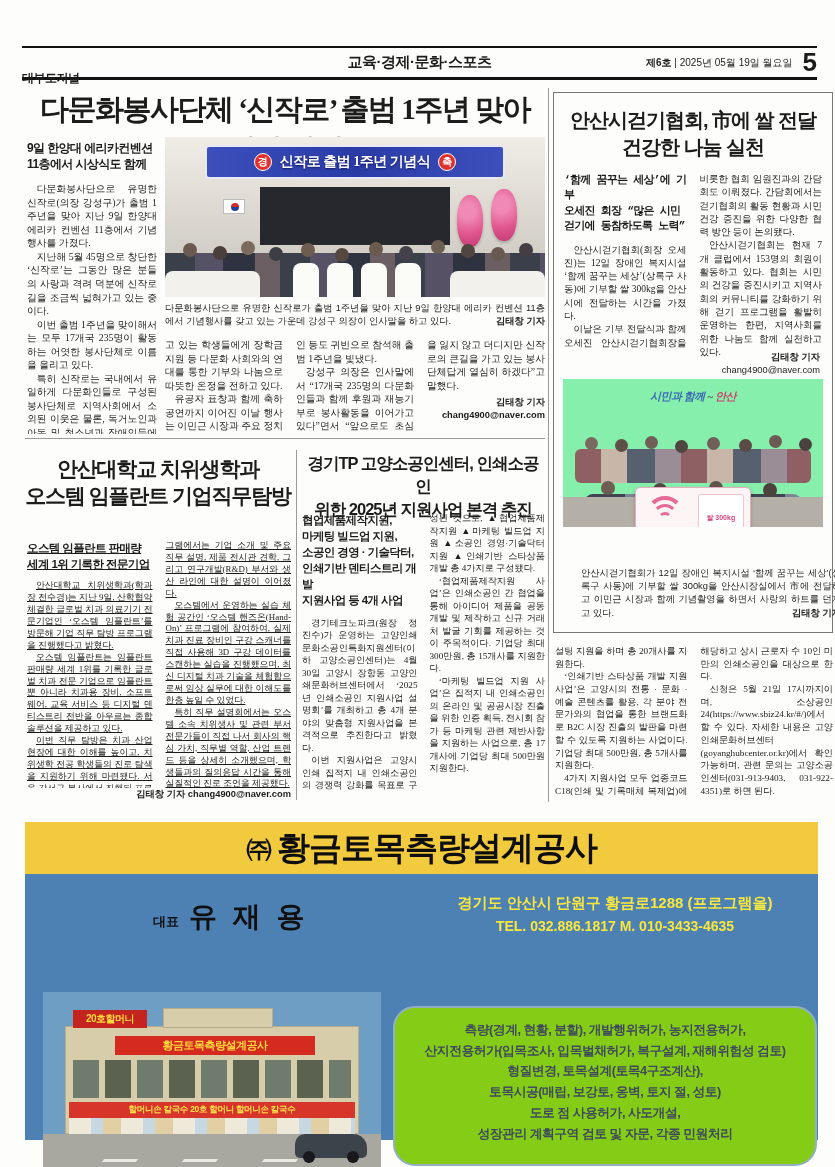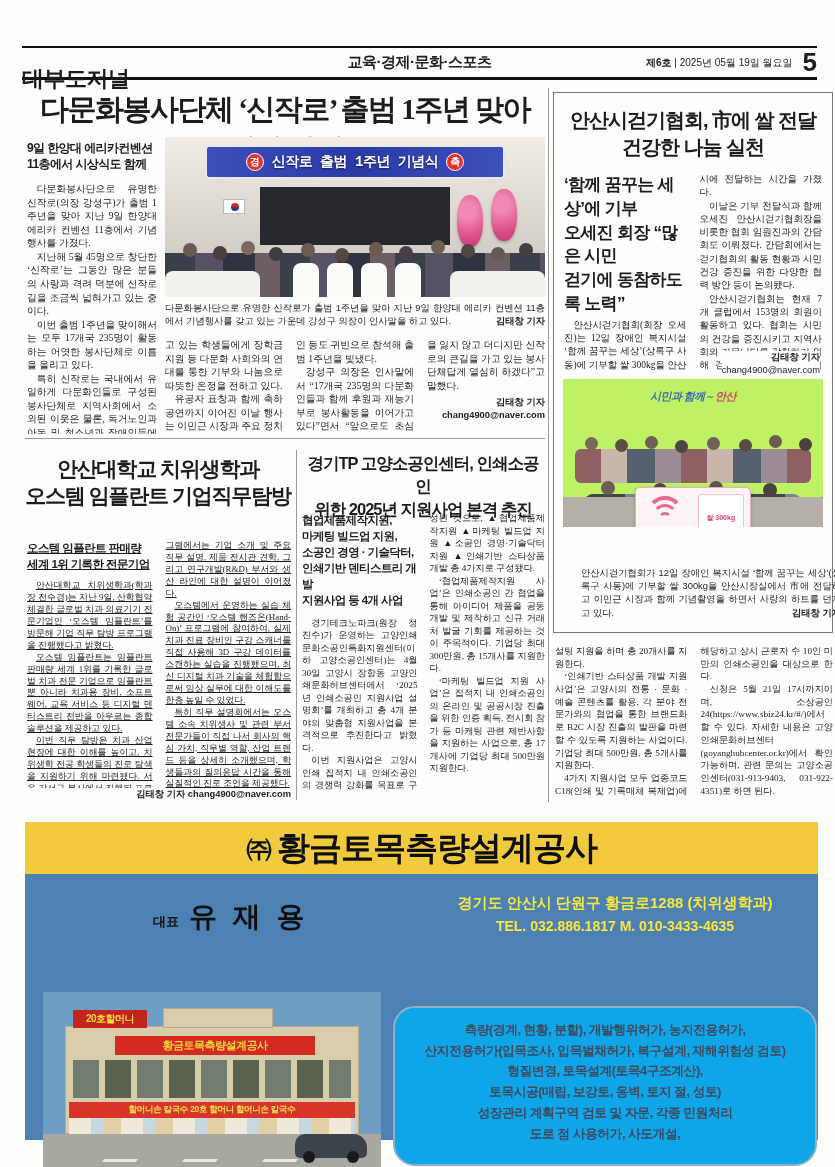--- a/index.html
+++ b/index.html
@@ -3,21 +3,21 @@
 <meta charset="utf-8">
 <style>
   * { margin:0; padding:0; box-sizing:border-box; }
   body { background:#888; font-family:"Liberation Serif", serif; }
   .page { position:relative; width:835px; height:1167px; background:#fdfdfb; margin:0 auto; overflow:hidden; color:#1c1c1c; }
 
   
   .hdr { position:absolute; left:22px; right:18px; top:46px; height:34px;
          border-top:2px solid #111; border-bottom:3px solid #111;
          display:flex; align-items:center; }
-  .hdr-mast { font-family:"Liberation Sans", sans-serif; font-weight:bold; font-size:22px; letter-spacing:-0.5px;margin-top:32px; }
+  .hdr-mast { font-family:"Liberation Sans", sans-serif; font-weight:bold; font-size:12px; letter-spacing:-0.5px;margin-top:32px; }
   .hdr-section { position:absolute; left:0; right:0; text-align:center; font-family:"Liberation Sans", sans-serif; font-weight:bold; font-size:15px; letter-spacing:-0.5px; }
   .hdr-right { margin-left:auto; display:flex; align-items:center; gap:10px; font-family:"Liberation Sans", sans-serif; }
   .hdr-issue { font-size:10px; color:#222; }
   .hdr-issue b { font-weight:bold; }
   .hdr-page { font-size:26px; font-weight:bold; }
 
   
   .bp { text-indent:1em; text-align:justify; }
   .noind { text-indent:0; text-align:justify; }
   .byline { font-family:"Liberation Sans", sans-serif; font-weight:bold; text-align:right; font-size:9.3px; text-indent:0; margin-top:4px; }
@@ -36,21 +36,21 @@
   .a1-photo { position:absolute; left:165px; top:137px; width:380px; height:160px; overflow:hidden;
               background:linear-gradient(#f0ede7 0%, #ddd9d1 45%, #c7c4be 100%); }
   .a1-caption { position:absolute; left:165px; top:302px; width:380px; }
   .a1-cont { position:absolute; left:165px; top:338px; width:380px; height:96px; overflow:hidden;
              column-count:3; column-gap:13px; font-size:9.8px; line-height:1.38; }
 
   
   .p1-banner { position:absolute; left:40px; top:8px; width:300px; height:34px; border-radius:4px;
                background:linear-gradient(90deg,#3c4fbb,#2a3ba6 50%,#3c4fbb); border:2px solid #e8e9f5;
                display:flex; align-items:center; justify-content:center; gap:8px; }
-  .p1-banner-text { color:#fff; font-family:Liberation Mono, monospace; font-weight:bold; font-size:14px; letter-spacing:-0.5px; text-shadow:0 1px 2px #10185e; }
+  .p1-banner-text { color:#fff; font-family:Liberation Serif, serif; font-weight:bold; font-size:14px; letter-spacing:-0.5px; text-shadow:0 1px 2px #10185e; }
   .p1-badge { width:18px; height:18px; border-radius:50%; background:#e0312e; border:1px solid #fff;
               color:#fff; font-size:10px; font-weight:bold; display:flex; align-items:center; justify-content:center; font-family:"Liberation Sans", sans-serif; }
   .p1-screen { position:absolute; left:95px; top:50px; width:190px; height:58px; background:#26282e; }
   .p1-flag { position:absolute; left:58px; top:62px; width:22px; height:15px; background:#fff; border:1px solid #bbb; }
   .p1-flag:after { content:""; position:absolute; left:7px; top:3px; width:8px; height:8px; border-radius:50%;
                    background:linear-gradient(#cf2b2b 50%, #20409c 50%); }
   .p1-wreath { position:absolute; width:26px; height:52px; border-radius:45%;
                background:radial-gradient(circle at 40% 30%, #f089b4 20%, #e0558d 60%, #c03a72); box-shadow:0 2px 3px #0003; }
   .p1-heads { position:absolute; bottom:40px; left:18px; width:14px; height:14px; border-radius:50%; background:#6b5a50;
               box-shadow:30px 3px 0 #4a3f3a, 58px -2px 0 #7a6a5c, 86px 4px 0 #3d3d46, 118px 0 0 #6e5c50,
@@ -61,25 +61,25 @@
   .p1-tables { position:absolute; bottom:0; left:0; width:95px; height:26px; background:#f2f1ec; border-radius:8px 8px 0 0; box-shadow:285px 0 0 #f2f1ec; }
   .p1-chairs { position:absolute; bottom:0; left:128px; width:26px; height:34px; background:#fbfbf8; border-radius:8px 8px 0 0;
                box-shadow:34px 0 0 #fbfbf8, 68px 0 0 #fbfbf8, 102px 0 0 #fbfbf8; }
 
   
   .a2-box { position:absolute; left:553px; top:92px; width:280px; height:541px; border:1px solid #777; background:#fdfdfb; }
   .a2-headline { margin-top:14px; text-align:center; font-family:"Liberation Sans", sans-serif;
                  font-weight:bold; font-size:20px; line-height:1.35; letter-spacing:-1px; }
   .a2-body { margin:12px 10px 0; height:212px; overflow:hidden; column-count:2; column-gap:13px;
              font-size:9.5px; line-height:1.4; }
-  .a2-sub { font-family:Liberation Sans, sans-serif; font-weight:bold; font-size:17px; line-height:1.4; letter-spacing:-0.7px; margin-bottom:3px; }
+  .a2-sub { font-family:Liberation Mono, monospace; font-weight:bold; font-size:11px; line-height:1.4; letter-spacing:-0.7px; margin-bottom:9px; }
   .a2-byline { position:absolute; right:12px; top:258px; text-align:right; background:#fdfdfb;
                font-family:"Liberation Sans", sans-serif; font-size:9.3px; line-height:1.45; }
   .a2-byline .nm { font-weight:bold; }
-  .a2-photo { position:absolute; left:9px; top:286px; width:260px; height:148px; overflow:hidden; background:#bef264; }
+  .a2-photo { position:absolute; left:9px; top:286px; width:260px; height:148px; overflow:hidden; background:#86efac; }
   .a2-caption { position:absolute; left:27px; top:474px; width:260px; }
 
   
   .p2-script { position:absolute; top:10px; left:0; right:0; text-align:center; font-style:italic; font-weight:bold;
                font-size:11px; letter-spacing:-0.5px; }
   .p2-script .blue { color:#3a6bb5; } .p2-script .dark { color:#555; } .p2-script .red { color:#d0406e; }
   .p2-heads-b { position:absolute; top:58px; left:22px; width:13px; height:13px; border-radius:50%; background:#7a6a5e;
                 box-shadow:30px 2px 0 #5d4f46, 60px -1px 0 #6e6057, 90px 3px 0 #4e4640, 122px 0 0 #70605a,
                            154px 2px 0 #584c44, 184px -2px 0 #6b5b52, 214px 1px 0 #4a423e; }
   .p2-torsos-b { position:absolute; top:70px; left:12px; right:12px; height:34px;
@@ -123,21 +123,21 @@
   .ad-band .mark { font-size:26px; margin-right:6px; }
   .ad-blue { position:absolute; top:52px; left:0; right:0; bottom:0; background:#4d81b4; }
   .ad-ceo { position:absolute; left:128px; top:24px; color:#101010; display:flex; align-items:baseline; gap:10px; }
   .ad-ceo .lbl { font-family:"Liberation Sans", sans-serif; font-size:13px; font-weight:bold; }
   .ad-ceo .nm { font-family:"Liberation Sans", sans-serif; font-size:28px; font-weight:bold; letter-spacing:4px; }
   .ad-addr { position:absolute; left:390px; top:20px; width:400px; text-align:center; color:#f8e73c;
              font-family:"Liberation Sans", sans-serif; font-weight:bold; }
   .ad-addr .l1 { font-size:15px; margin-bottom:5px; }
   .ad-addr .l2 { font-size:14px; }
   .ad-photo { position:absolute; left:18px; top:118px; width:338px; height:180px; overflow:hidden; background:#6f9ec4; }
-  .ad-services { position:absolute; left:368px; top:132px; width:424px; height:160px; background:#0ea5e9;
+  .ad-services { position:absolute; left:368px; top:132px; width:424px; height:160px; background:#84cc16;
                  border:2px solid #93afc4; border-radius:22px; padding:12px 8px;
                  font-family:"Liberation Sans", sans-serif; font-size:12.8px; font-weight:bold; color:#3f4a5c;
                  text-align:center; line-height:1.62; letter-spacing:-0.5px; }
 
   
   .adp-bld { position:absolute; left:22px; right:22px; top:34px; bottom:38px; background:#d8cdab; border:1px solid #b7ab89; }
   .adp-roof { position:absolute; left:120px; top:16px; width:110px; height:20px; background:#d8cdab; border:1px solid #b7ab89; }
   .adp-sign20 { position:absolute; left:30px; top:18px; width:74px; height:18px; background:#c3241d;
                 color:#ffd93b; font-family:"Liberation Sans", sans-serif; font-weight:bold; font-size:10px;
                 display:flex; align-items:center; justify-content:center; letter-spacing:-0.5px; }
@@ -311,21 +311,21 @@
     <div class="ad-band">
       <span class="mark">㈜</span>
       <span>황금토목측량설계공사</span>
     </div>
     <div class="ad-blue">
       <div class="ad-ceo">
         <span class="lbl">대표</span>
         <span class="nm">유 재 용</span>
       </div>
       <div class="ad-addr">
-        <div class="l1">경기도 안산시 단원구 황금로1288 (치위생학과)</div>
+        <div class="l1">경기도 안산시 단원구 황금로1288 (프로그램을)</div>
         <div class="l2">TEL. 032.886.1817      M. 010-3433-4635</div>
       </div>
       <div class="ad-photo">
         <div class="adp-bld"></div>
         <div class="adp-roof"></div>
         <div class="adp-sign20">20호할머니</div>
         <div class="adp-main">황금토목측량설계공사</div>
         <div class="adp-win"></div>
         <div class="adp-banner">할머니손 칼국수   20호 할머니   할머니손 칼국수</div>
         <div class="adp-store"></div>
@@ -333,19 +333,19 @@
         <div class="adp-line" style="left:60px;"></div>
         <div class="adp-line" style="left:140px;"></div>
         <div class="adp-line" style="left:220px;"></div>
         <div class="adp-car"></div>
       </div>
       <div class="ad-services">
         <div>측량(경계, 현황, 분할), 개발행위허가, 농지전용허가,</div>
         <div>산지전용허가(입목조사, 입목벌채허가, 복구설계, 재해위험성 검토)</div>
         <div>형질변경, 토목설계(토목4구조계산),</div>
         <div>토목시공(매립, 보강토, 옹벽, 토지 절, 성토)</div>
+        <div>도로 점 사용허가, 사도개설,</div>
         <div>성장관리 계획구역 검토 및 자문, 각종 민원처리</div>
-        <div>도로 점 사용허가, 사도개설,</div>
       </div>
     </div>
   </div>
 
 </div>
 
 </body></html>

